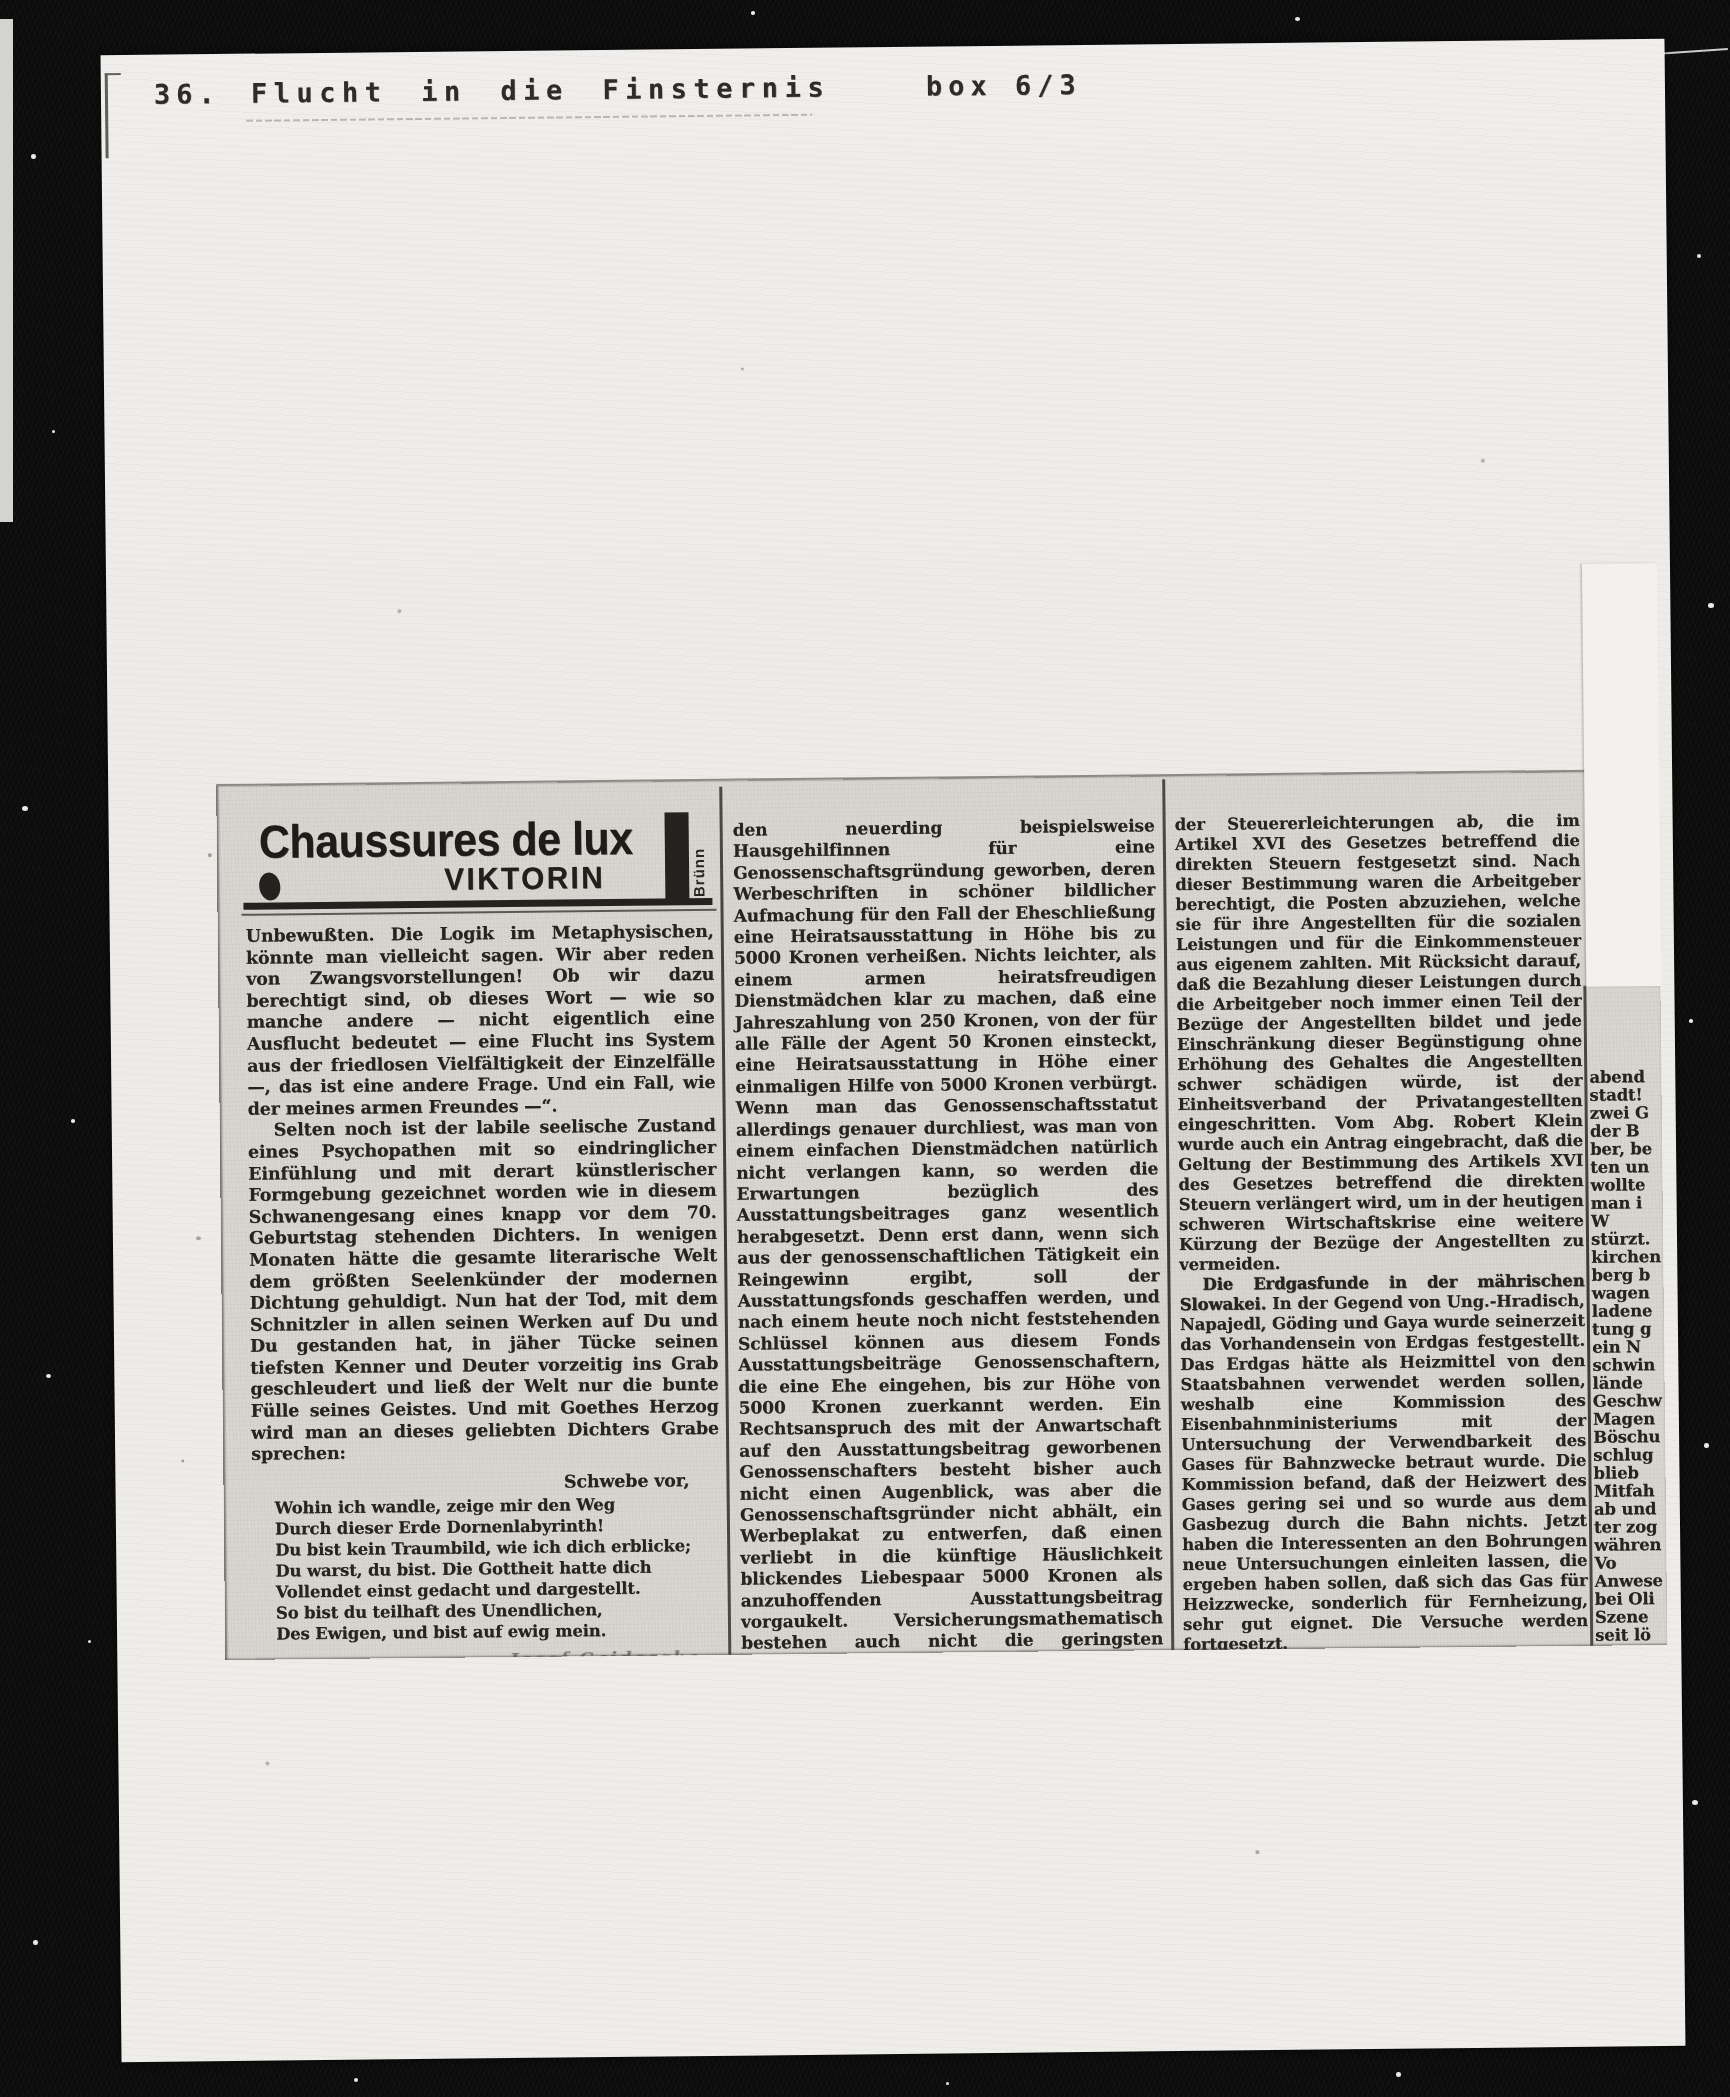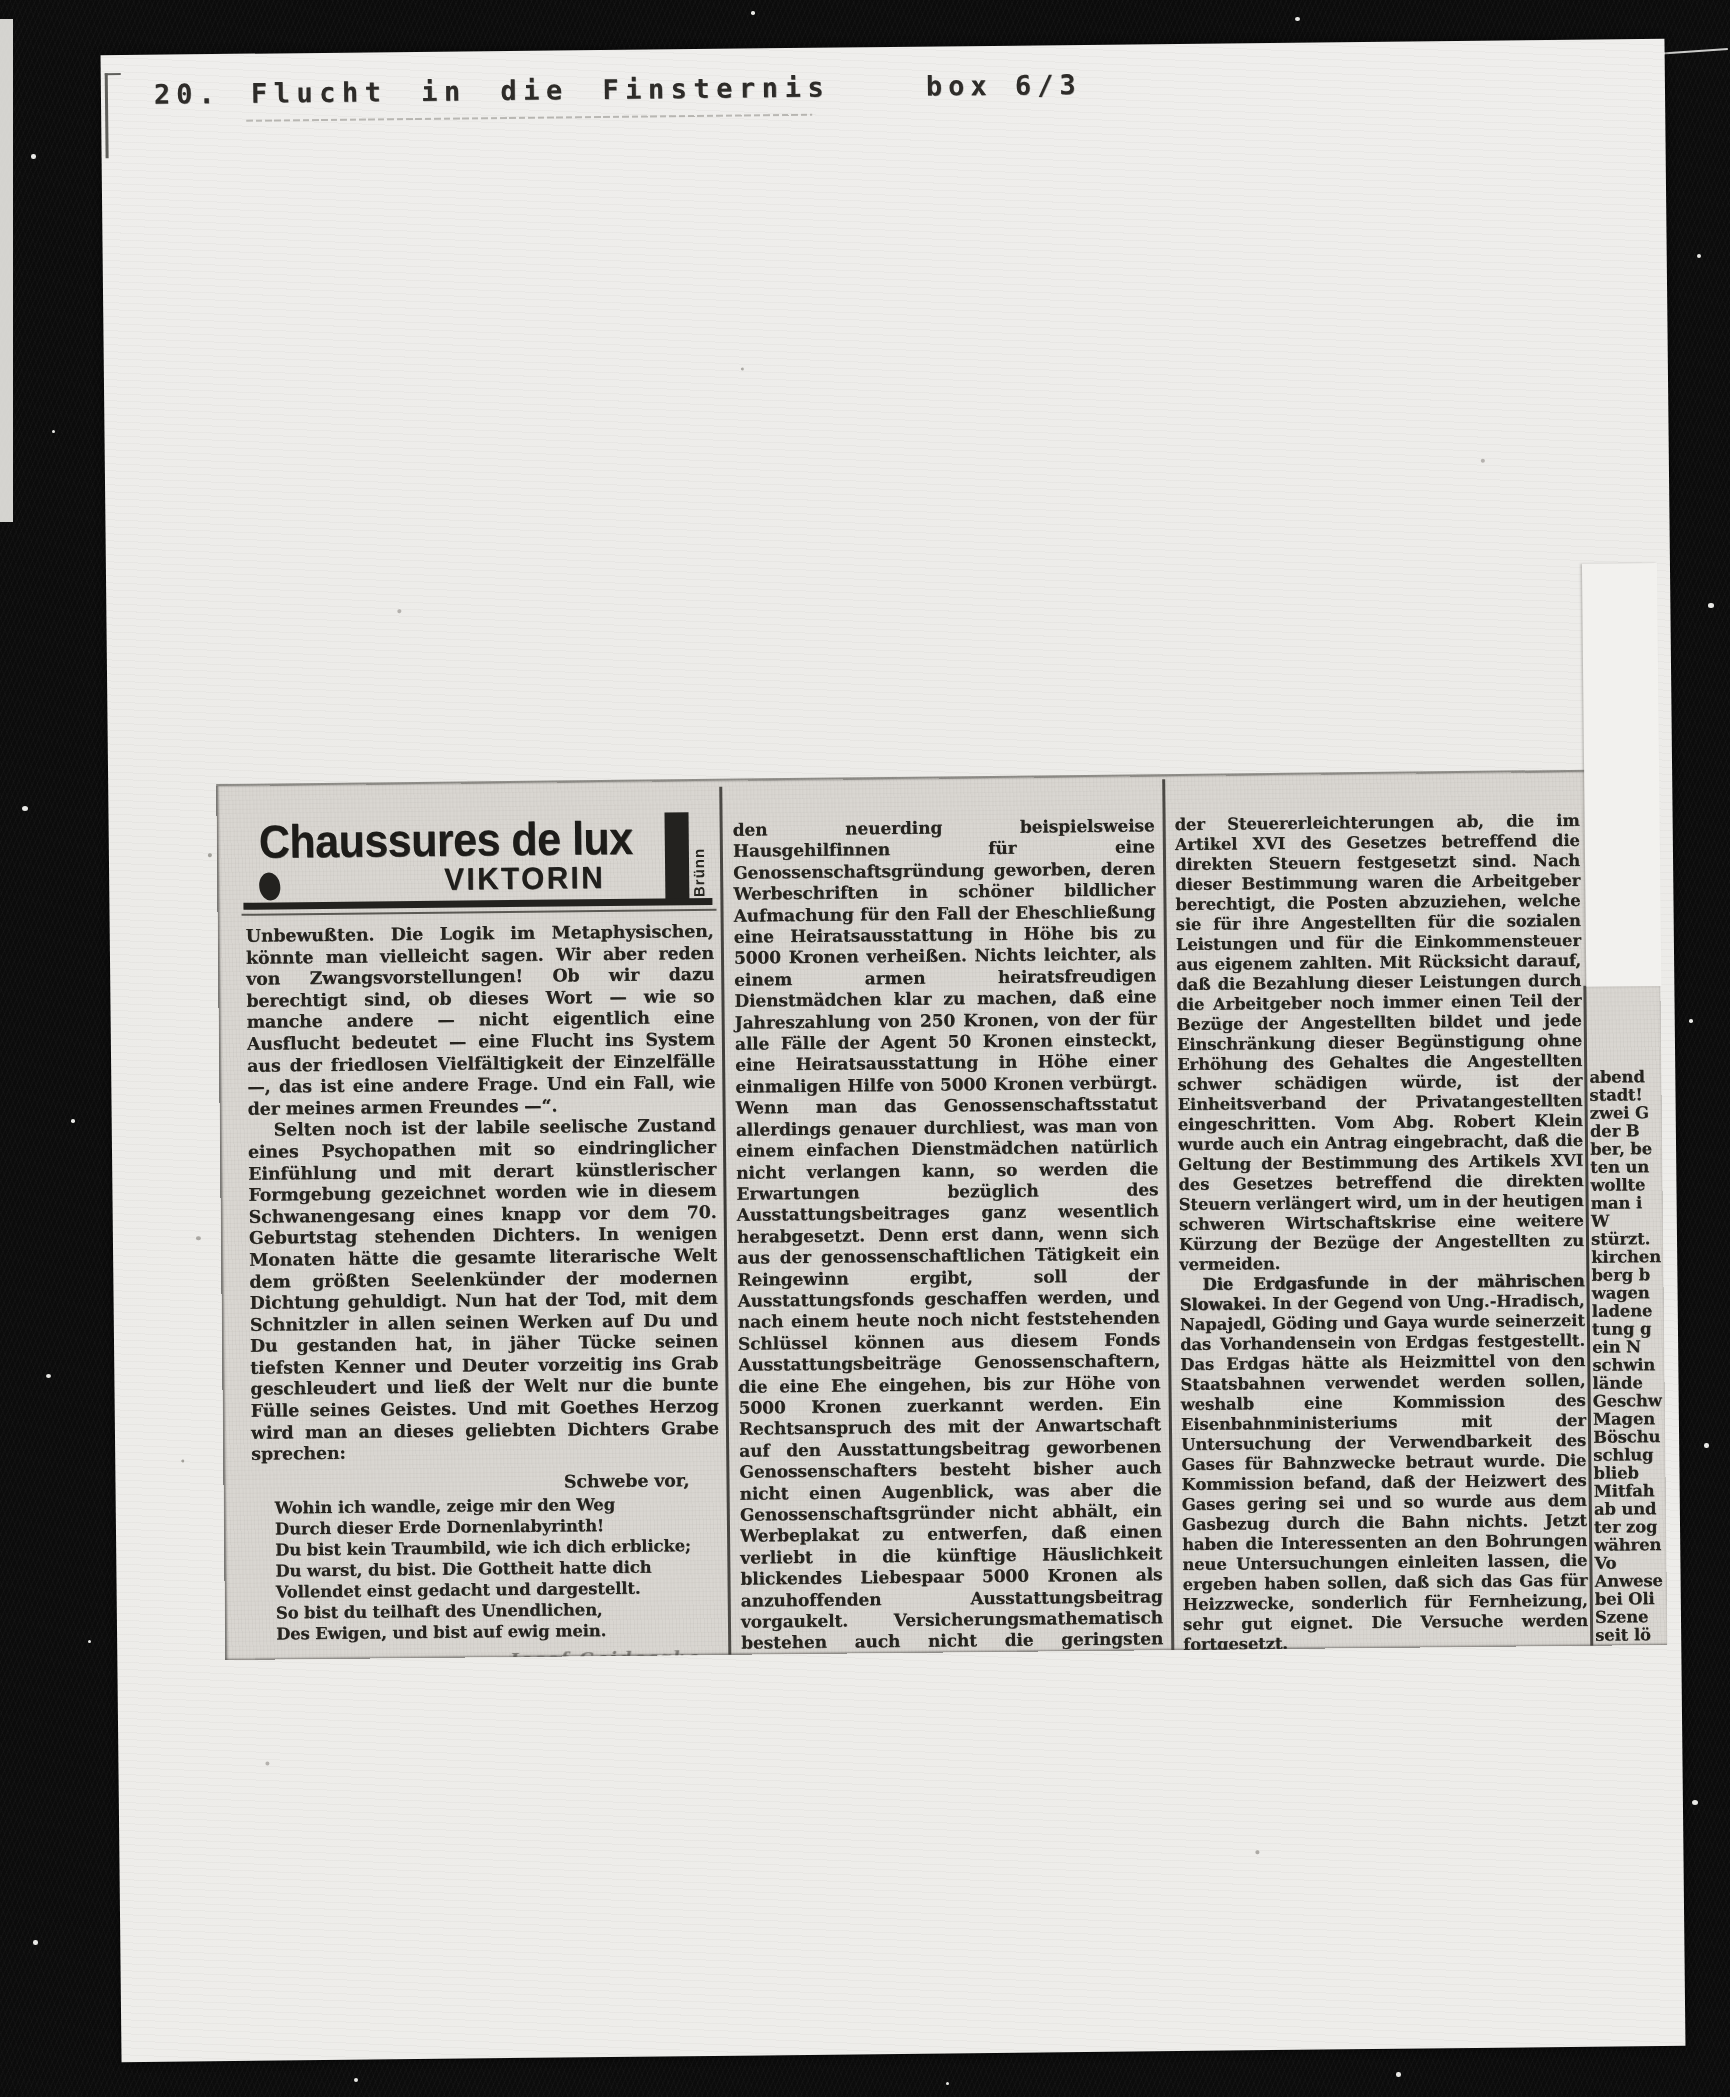--- a/index.html
+++ b/index.html
@@ -108,21 +108,21 @@
     <div class="speck w" style="left:354px;top:2078px;width:4px;height:4px;"></div>
     <div class="speck w" style="left:946px;top:2082px;width:3px;height:3px;"></div>
     <div class="speck w" style="left:1396px;top:2072px;width:4.5px;height:4.5px;"></div>
     <div class="speck w" style="left:751px;top:11px;width:3.5px;height:3.5px;"></div>
     <div class="speck w" style="left:1295px;top:17px;width:4.5px;height:4px;"></div>
   </div>
 
   <div id="page">
 
     <div id="corner-bracket"></div>
-    <div id="hdr-number" class="type">20.</div>
+    <div id="hdr-number" class="type">36.</div>
     <div id="hdr-title" class="type">Flucht in die Finsternis</div>
     <div id="hdr-box" class="type">box 6/3</div>
     <div id="hdr-underline"></div>
 
     <div>
       <div class="speck d" style="left:99px;top:799px;width:3.5px;height:3.5px;opacity:.45;"></div>
       <div class="speck d" style="left:83px;top:1182px;width:4.5px;height:4px;opacity:.4;"></div>
       <div class="speck d" style="left:66px;top:1405px;width:3px;height:3px;opacity:.45;"></div>
       <div class="speck d" style="left:147px;top:1708px;width:4px;height:4px;opacity:.35;"></div>
       <div class="speck d" style="left:1136px;top:1807px;width:3.5px;height:3.5px;opacity:.4;"></div>

